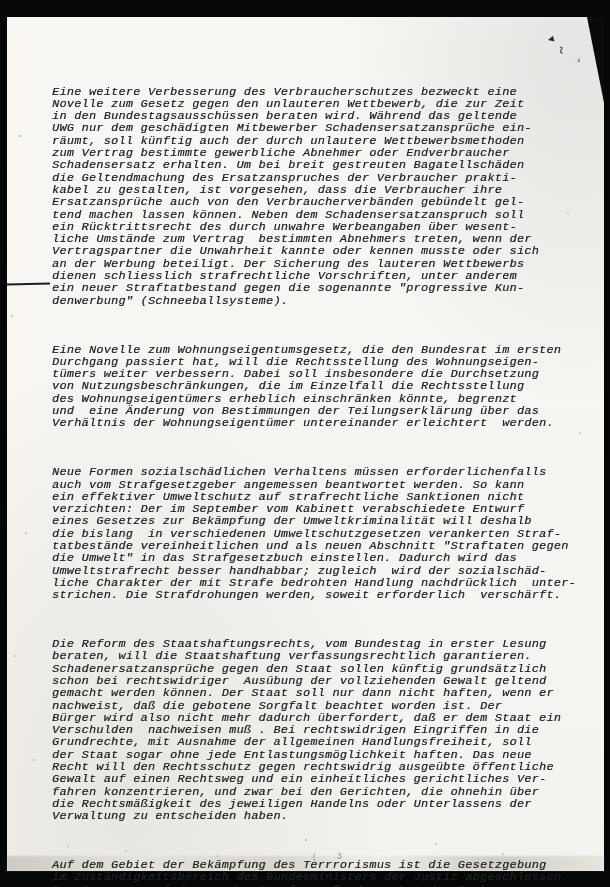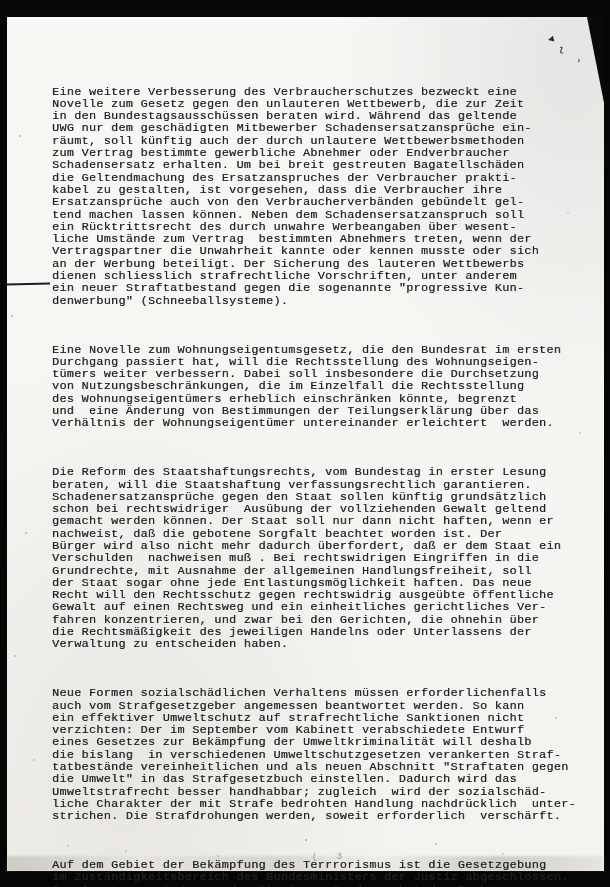--- a/index.html
+++ b/index.html
@@ -48,21 +48,21 @@
   .m1{left:541px;top:18px;transform:rotate(-14deg);font-size:10px;}
   .m2{left:551px;top:29px;transform:rotate(24deg);font-size:11px;}
   .m3{left:569px;top:40px;transform:rotate(8deg);}
   .text{
     position:absolute;left:45px;top:44px;width:555px;
     font-size:11.8px;line-height:12.3px;letter-spacing:0.3px;
     color:#212121;
     white-space:pre-wrap;
     text-shadow:0.4px 0.4px 0.35px rgba(40,40,40,0.55);
   }
-  .text p{margin:0 0 12px 0;}
+  .text p{margin:0 0 12px 0;font-style:italic;}
   .pagemark{
     position:absolute;left:305px;top:835px;
     font-size:9px;color:rgba(70,70,70,0.55);letter-spacing:7px;
     transform:rotate(-2deg);
   }
 </style>
 </head>
 <body>
 
 <div class="paper">
@@ -93,46 +93,46 @@
 dienen schliesslich strafrechtliche Vorschriften, unter anderem
 ein neuer Straftatbestand gegen die sogenannte "progressive Kun-
 denwerbung" (Schneeballsysteme).</p>
     <p>Eine Novelle zum Wohnungseigentumsgesetz, die den Bundesrat im ersten
 Durchgang passiert hat, will die Rechtsstellung des Wohnungseigen-
 tümers weiter verbessern. Dabei soll insbesondere die Durchsetzung
 von Nutzungsbeschränkungen, die im Einzelfall die Rechtsstellung
 des Wohnungseigentümers erheblich einschränken könnte, begrenzt
 und  eine Änderung von Bestimmungen der Teilungserklärung über das
 Verhältnis der Wohnungseigentümer untereinander erleichtert  werden.</p>
+    <p>Neue Formen sozialschädlichen Verhaltens müssen erforderlichenfalls
+auch vom Strafgesetzgeber angemessen beantwortet werden. So kann
+ein effektiver Umweltschutz auf strafrechtliche Sanktionen nicht
+verzichten: Der im September vom Kabinett verabschiedete Entwurf
+eines Gesetzes zur Bekämpfung der Umweltkriminalität will deshalb
+die bislang  in verschiedenen Umweltschutzgesetzen verankerten Straf-
+tatbestände vereinheitlichen und als neuen Abschnitt "Straftaten gegen
+die Umwelt" in das Strafgesetzbuch einstellen. Dadurch wird das
+Umweltstrafrecht besser handhabbar; zugleich  wird der sozialschäd-
+liche Charakter der mit Strafe bedrohten Handlung nachdrücklich  unter-
+strichen. Die Strafdrohungen werden, soweit erforderlich  verschärft.</p>
     <p>Die Reform des Staatshaftungsrechts, vom Bundestag in erster Lesung
 beraten, will die Staatshaftung verfassungsrechtlich garantieren.
 Schadenersatzansprüche gegen den Staat sollen künftig grundsätzlich
 schon bei rechtswidriger  Ausübung der vollziehenden Gewalt geltend
 gemacht werden können. Der Staat soll nur dann nicht haften, wenn er
 nachweist, daß die gebotene Sorgfalt beachtet worden ist. Der
 Bürger wird also nicht mehr dadurch überfordert, daß er dem Staat ein
 Verschulden  nachweisen muß . Bei rechtswidrigen Eingriffen in die
 Grundrechte, mit Ausnahme der allgemeinen Handlungsfreiheit, soll
 der Staat sogar ohne jede Entlastungsmöglichkeit haften. Das neue
 Recht will den Rechtsschutz gegen rechtswidrig ausgeübte öffentliche
 Gewalt auf einen Rechtsweg und ein einheitliches gerichtliches Ver-
 fahren konzentrieren, und zwar bei den Gerichten, die ohnehin über
 die Rechtsmäßigkeit des jeweiligen Handelns oder Unterlassens der
 Verwaltung zu entscheiden haben.</p>
-    <p>Neue Formen sozialschädlichen Verhaltens müssen erforderlichenfalls
-auch vom Strafgesetzgeber angemessen beantwortet werden. So kann
-ein effektiver Umweltschutz auf strafrechtliche Sanktionen nicht
-verzichten: Der im September vom Kabinett verabschiedete Entwurf
-eines Gesetzes zur Bekämpfung der Umweltkriminalität will deshalb
-die bislang  in verschiedenen Umweltschutzgesetzen verankerten Straf-
-tatbestände vereinheitlichen und als neuen Abschnitt "Straftaten gegen
-die Umwelt" in das Strafgesetzbuch einstellen. Dadurch wird das
-Umweltstrafrecht besser handhabbar; zugleich  wird der sozialschäd-
-liche Charakter der mit Strafe bedrohten Handlung nachdrücklich  unter-
-strichen. Die Strafdrohungen werden, soweit erforderlich  verschärft.</p>
     <p>Auf dem Gebiet der Bekämpfung des Terrrorismus ist die Gesetzgebung
 im Zuständigkeitsbereich des Bundesministers der Justiz abgeschlossen.
 Das Gesetz zur Änderung der Strafprozeßordnung hat das Recht  zur
 Durchsuchung von Wohnungen erweitert, eine Rechtsgrundlage für
 die Einrichtung von Kontrollstellen sowie für Identitätsfeststellungen
 geschaffen, die Vorschriften zum Verteidigungsausschluß erweitert
 und die Bestimmungen zur Überwachung des schriftlichen Verteidiger-
 verkehrs ergänzt (Trennscheibe). Mit dem Strafverfahrensänderungs-</p>
     
   </div>

